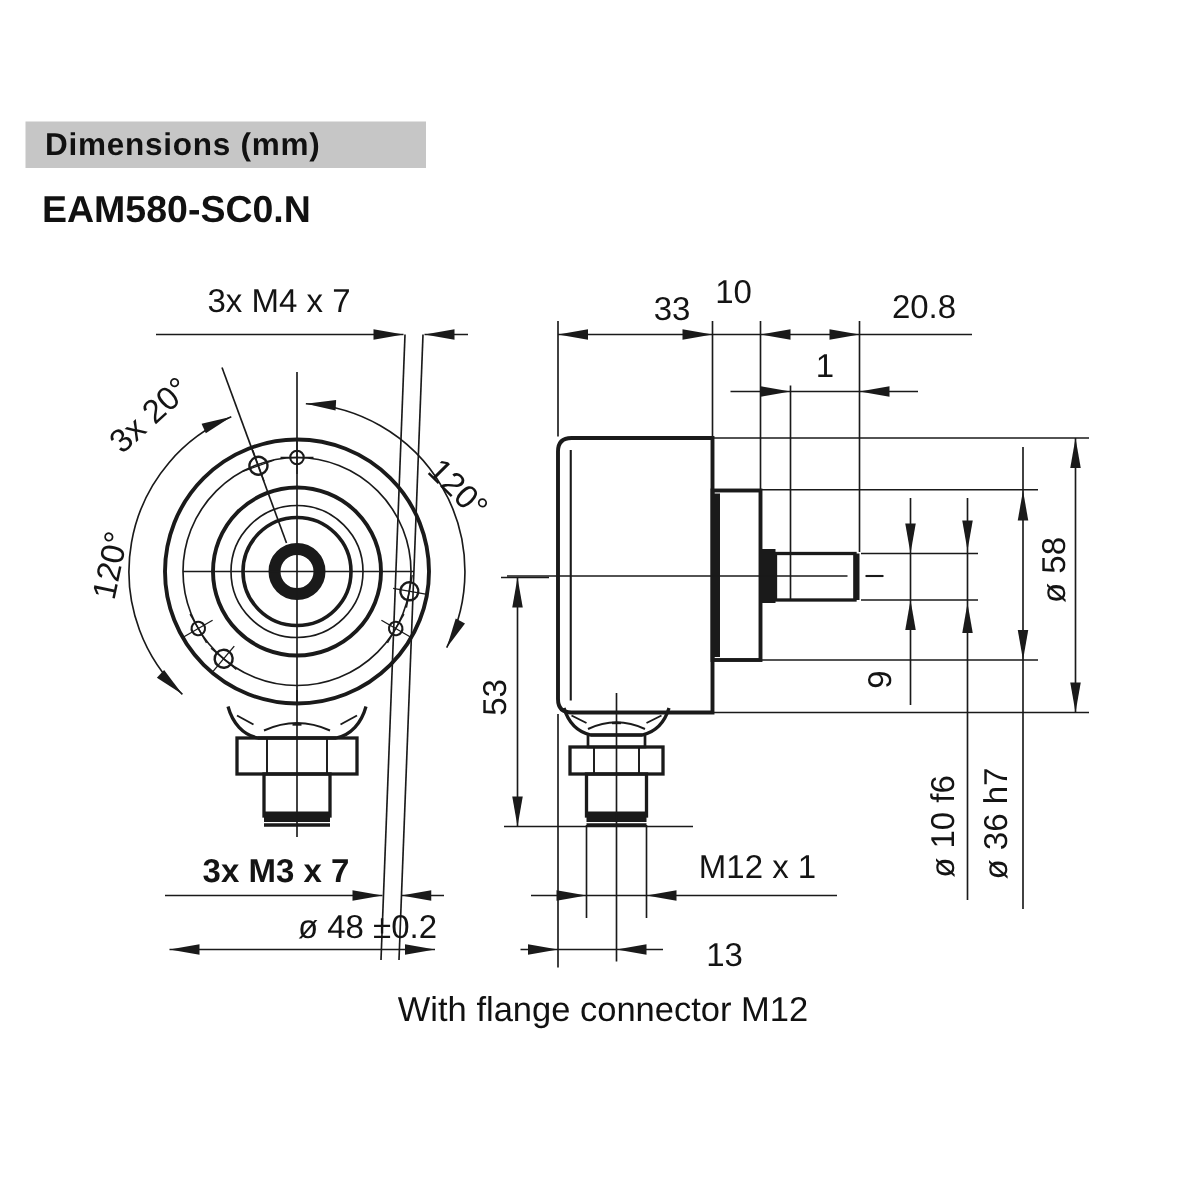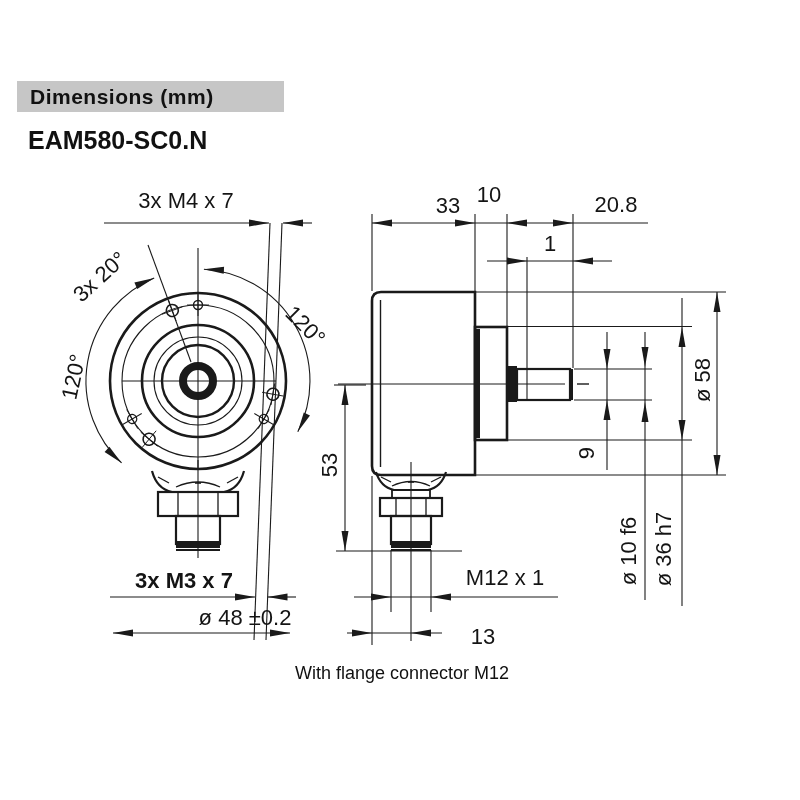--- a/index.html
+++ b/index.html
@@ -11,21 +11,21 @@
        transform:translate(-50%,-50%);}
   .rot-90{transform:translate(-50%,-50%) rotate(-90deg);}
   .rot45{transform:translate(-50%,-50%) rotate(45deg);}
   .rot-78{transform:translate(-50%,-50%) rotate(-78deg);}
   .rot-42{transform:translate(-50%,-50%) rotate(-42deg);}
   .header-bar{position:absolute;left:17px;top:81px;width:267px;height:31px;
        background:#c6c6c6;display:flex;align-items:center;}
   .header-bar span{font-size:21px;font-weight:bold;padding-left:13px;letter-spacing:0.5px;}
   .model{position:absolute;left:28px;top:126px;font-size:25px;font-weight:bold;}
   .caption{position:absolute;left:402px;top:673px;transform:translate(-50%,-50%);
-       font-size:18px;}
+       font-size:23px;}
 </style>
 </head>
 <body>
 
 <div class="stage">
 
 <svg width="800" height="800" viewBox="0 0 800 800">
   <g stroke="#1a1a1a" fill="none" stroke-linecap="butt">
 
     <g>

